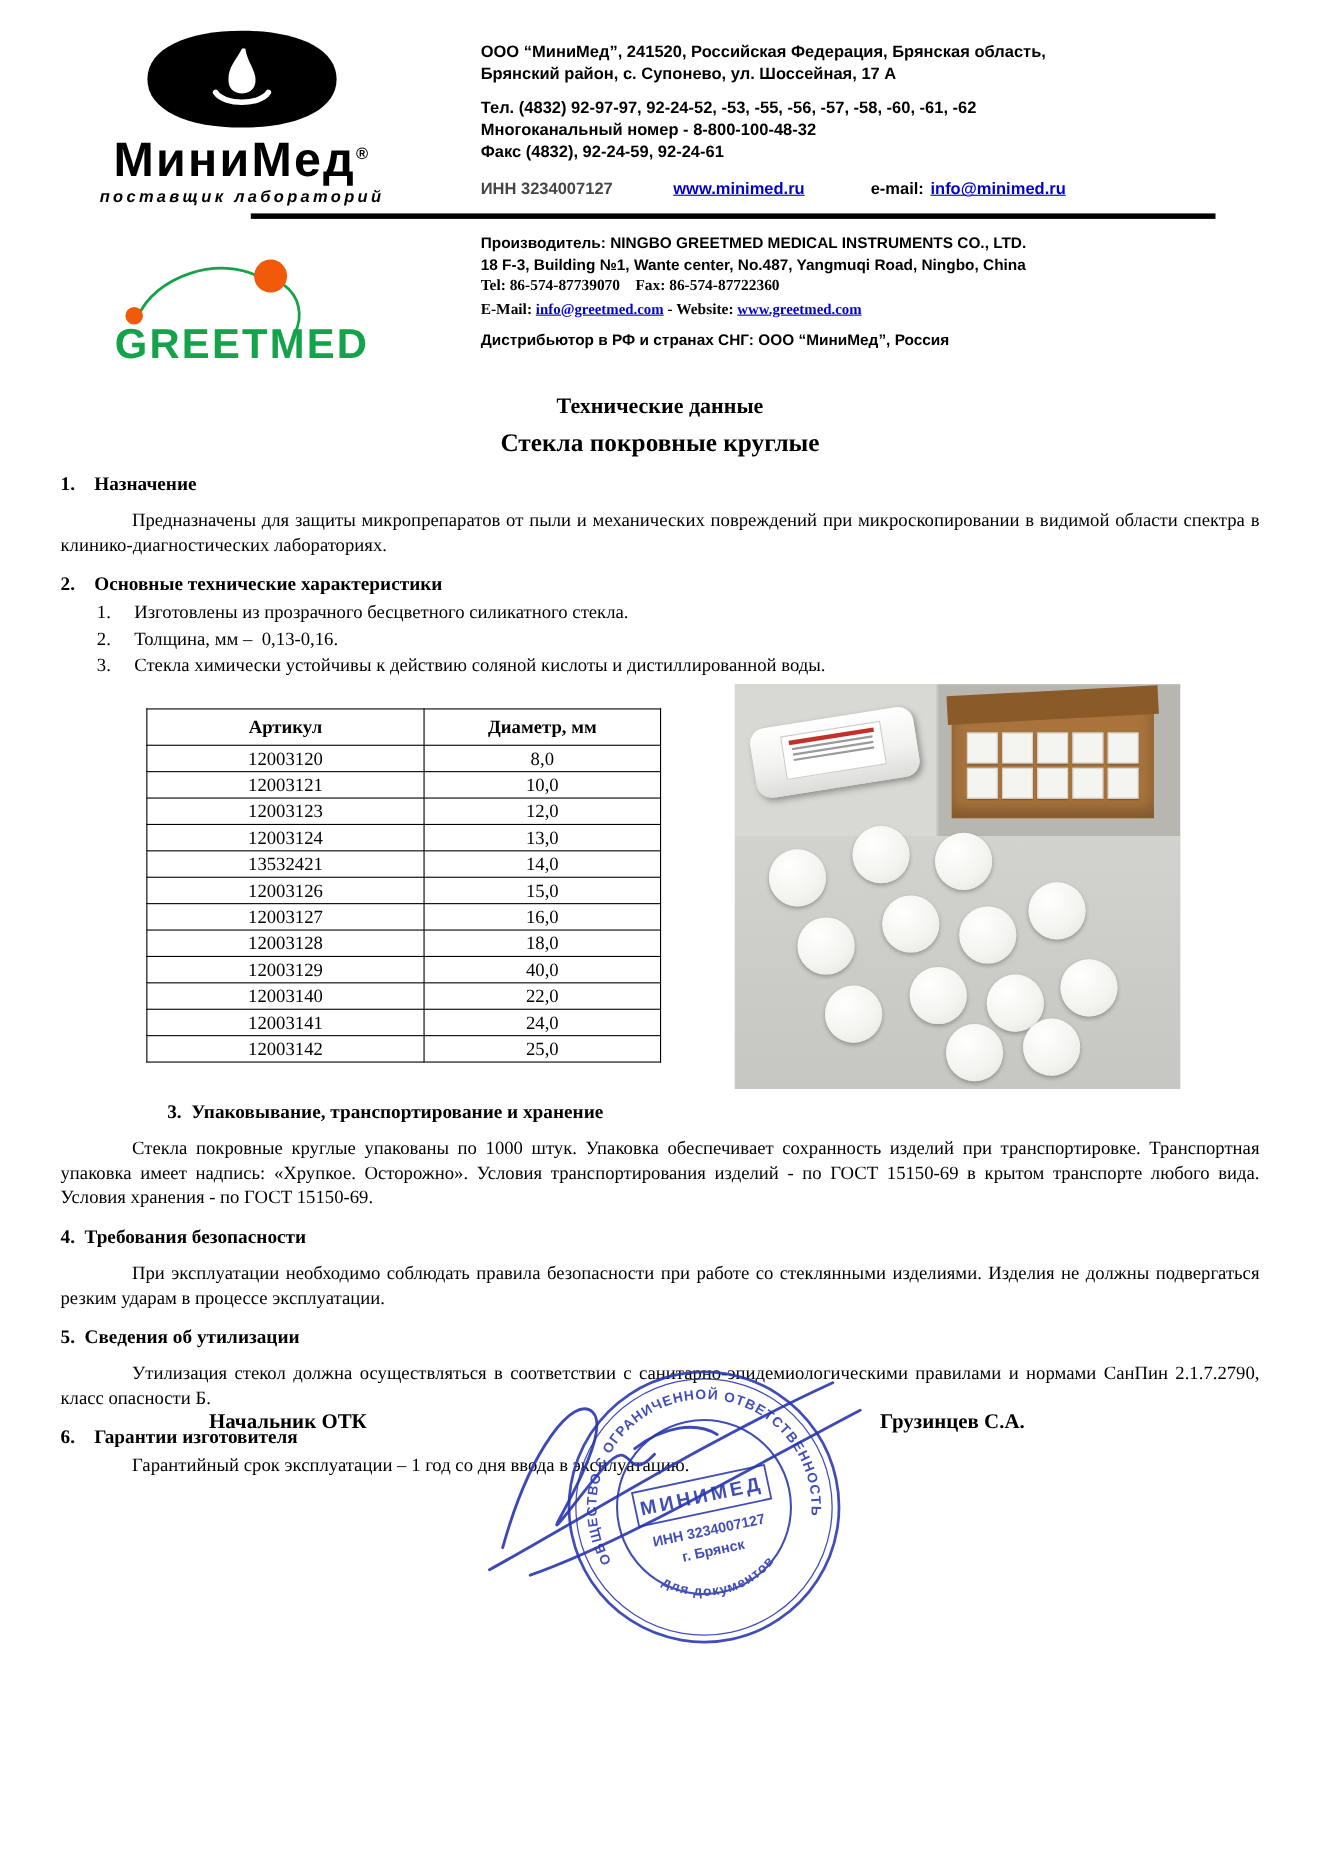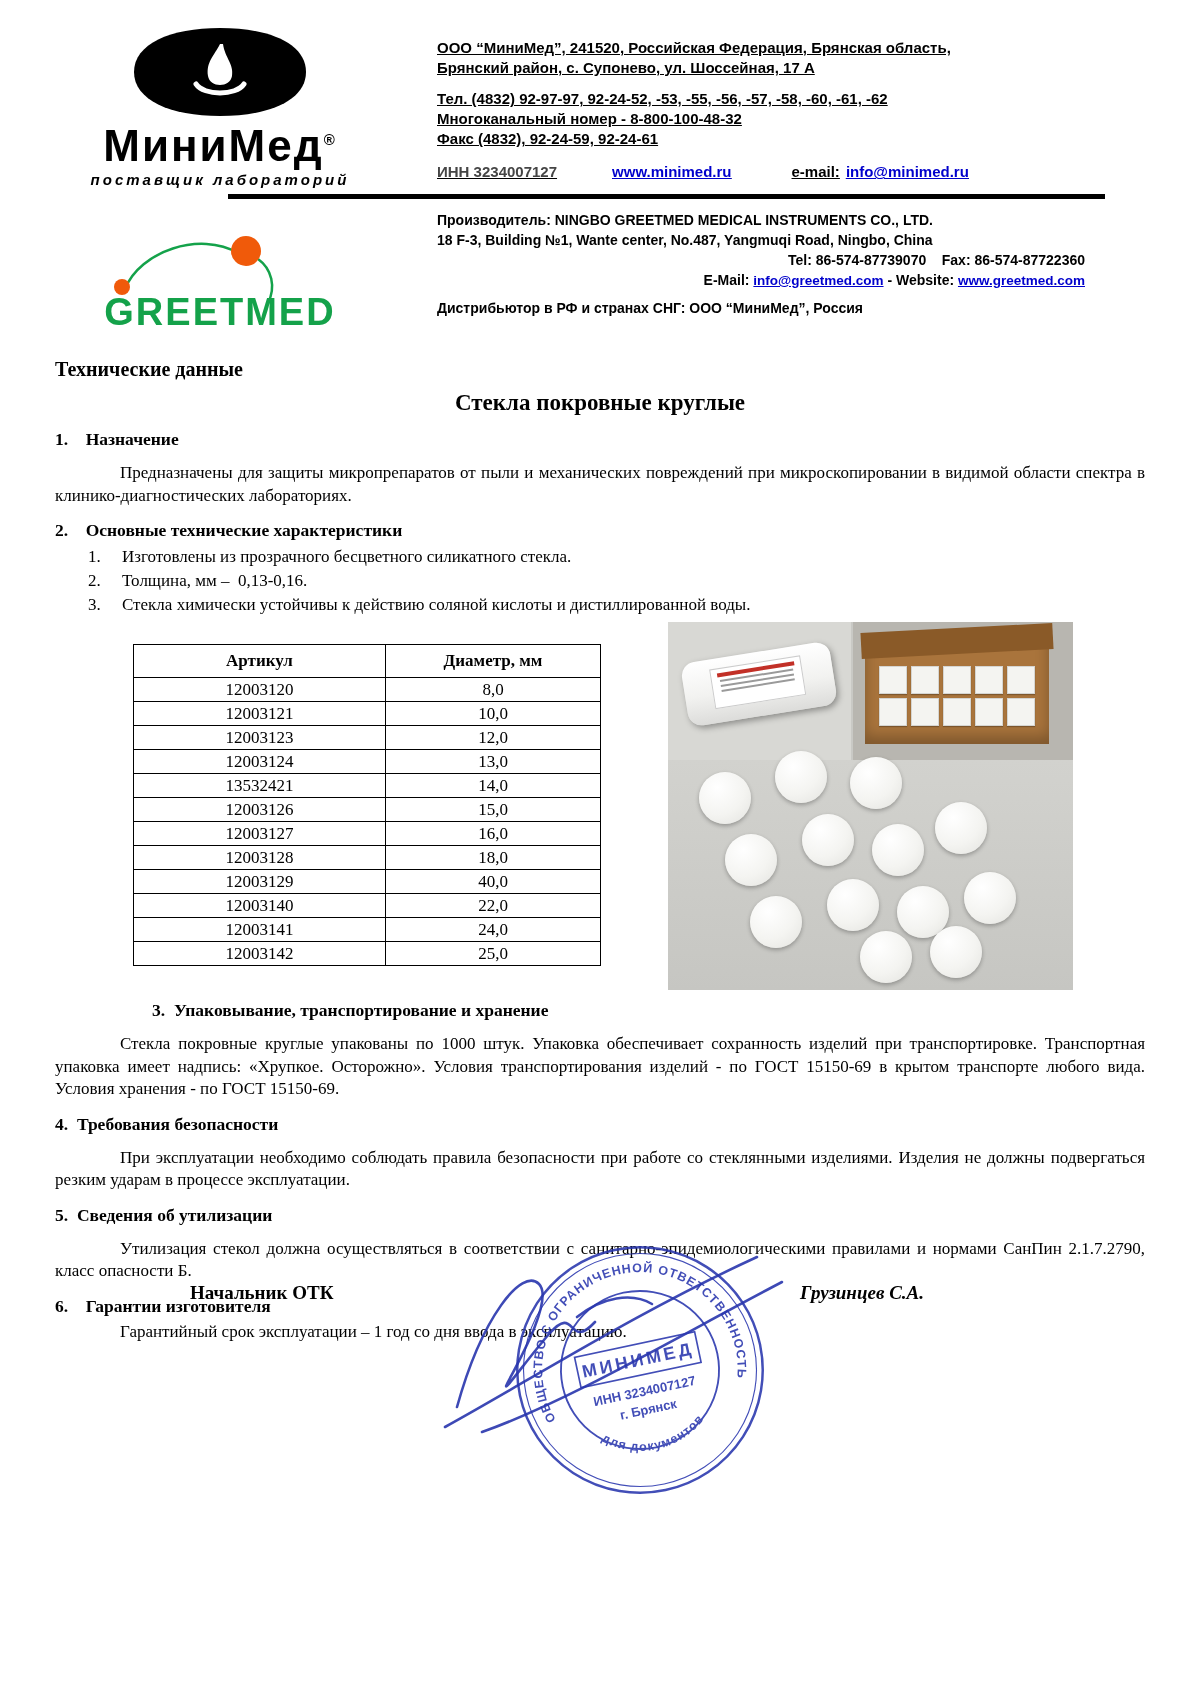--- a/index.html
+++ b/index.html
@@ -14,40 +14,40 @@
   
   .header-top { display:flex; }
   .logo-col { width:330px; text-align:center; flex:0 0 330px; }
   .logo-brand { font-family:"Liberation Sans", sans-serif; font-weight:bold;
     font-size:44px; letter-spacing:2px; line-height:1.05; }
   .logo-reg { font-size:15px; vertical-align:super; }
   .logo-tagline { font-family:"Liberation Sans", sans-serif; font-weight:bold;
     font-style:italic; font-size:15px; letter-spacing:3px; margin-top:2px; }
   .contact-col { flex:1; padding-left:52px; padding-top:12px;
     font-family:"Liberation Sans", sans-serif; font-weight:bold;
-    font-size:15px; line-height:1.34;text-decoration:underline; }
+    font-size:15px; line-height:1.34; }
   .contact-gap { height:11px; }
   .inn-row { display:flex; align-items:baseline; margin-top:2px; }
   .inn-text { color:#454545; margin-right:55px; }
   a.blue-link { color:#0000cc; text-decoration:underline; cursor:pointer; }
   .email-label { margin-left:60px; margin-right:6px; }
 
   .divider { height:5px; background:#000; margin:6px 40px 8px 173px; }
 
   .header-two { display:flex; margin-top:2px; }
   .greet-col { width:330px; flex:0 0 330px; text-align:center; padding-top:4px; }
   .producer-col { flex:1; padding-left:52px; padding-top:4px;
     font-family:"Liberation Sans", sans-serif; font-weight:bold;
     font-size:14px; line-height:1.42; }
-  .producer-center { text-align:right; padding-right:60px; }
+  .producer-center { text-align:left; padding-right:60px;font-family:Liberation Serif, serif; }
   .producer-col a.blue-link { font-size:13.5px; }
   .producer-gap { height:8px; }
 
   
-  .doc-title { font-weight:bold; font-size:20px; margin-top:14px; }
+  .doc-title { text-align:center; font-weight:bold; font-size:20px; margin-top:14px; }
   .doc-subtitle { text-align:center; font-weight:bold; font-size:23px; margin-top:9px; }
 
   .sec-head-center { text-align:left; font-weight:bold; font-size:17.5px; margin-top:13px; }
   .sec-head-left { font-weight:bold; font-size:17.5px; margin-top:10px; margin-left:97px; }
   p.body-par { text-align:justify; text-indent:65px; line-height:1.32; margin-top:12px;font-family:Liberation Serif, serif; }
   p.body-par-noj { text-indent:65px; line-height:1.32; margin-top:4px; }
 
   .num-list { margin-top:4px; }
   .num-item { display:flex; line-height:1.4; }
   .num-item .n { width:34px; margin-left:33px; flex:0 0 34px; }
@@ -84,21 +84,21 @@
     box-shadow:0 1px 1px rgba(0,0,0,0.25); }
   .photo-bottom { position:relative; height:230px;
     background:linear-gradient(180deg,#d2d2ce 0%,#c6c6c2 100%); }
   .glass { position:absolute; width:52px; height:52px; border-radius:50%;
     background:radial-gradient(circle at 35% 30%, #ffffff 0%, #f4f4f1 55%, #e3e3df 100%);
     box-shadow:0 2px 4px rgba(0,0,0,0.28); }
 
   
   .footer { position:absolute; left:55px; right:55px; top:1240px; height:440px; }
   .otk-title { position:absolute; left:135px; top:42px; font-weight:bold; font-size:19px; }
-  .sign-name { position:absolute; left:745px; top:42px; font-weight:bold; font-size:19px;font-style:italic; }
+  .sign-name { position:absolute; left:745px; top:42px; font-weight:bold; font-size:19px; }
   .stamp-wrap { position:absolute; left:455px; top:0px; width:260px; height:260px;
     transform:rotate(-12deg); opacity:0.88; }
   .signature-wrap { position:absolute; left:372px; top:-18px; width:390px; height:225px;
     opacity:0.9; }
   .stamp-blue { stroke:#2936ae; }
   .stamp-fill { fill:#2936ae; }
 </style>
 </head>
 <body>
 

